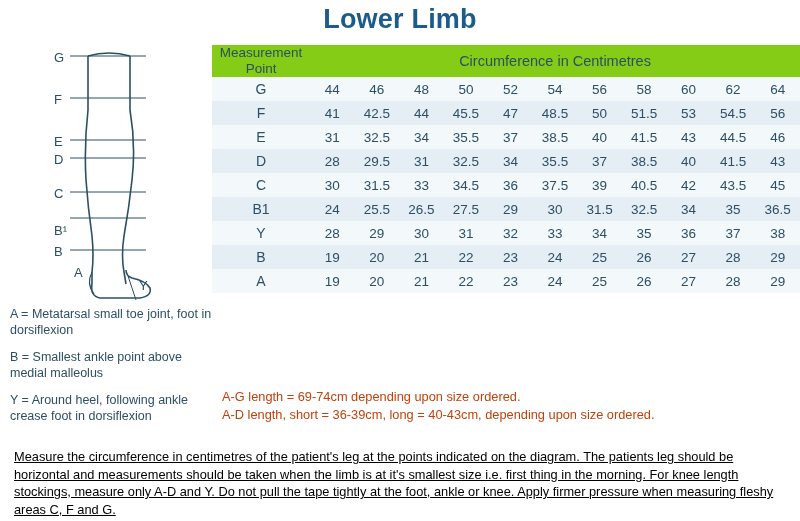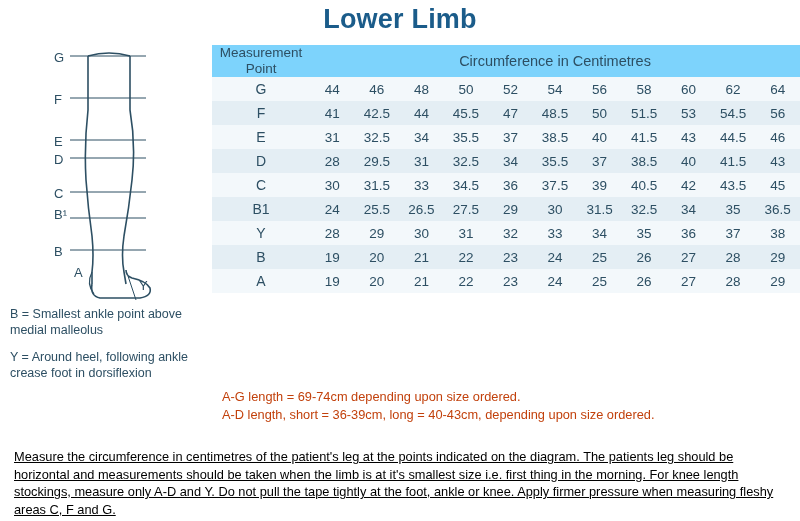--- a/index.html
+++ b/index.html
@@ -104,21 +104,21 @@
   }
   td.rowlabel.selectsize {
     text-align: left;
     padding-left: 8px;
     padding-right: 0;
     font-size: 14px;
   }
   td.val { width: 44.5px; }
   tr.alt { background: #e4eef4; }
   tr.plain { background: #f3f8fb; }
-  tr.headrow { background: #7dd3fc; margin-top: 20px; }
+  tr.headrow { background: #84cc16; margin-top: 20px; }
   tr.selectrow { background: #e4eef4; }
 
   
   #lengthnotes {
     position: absolute;
     left: 222px;
     top: 388px;
     width: 560px;
     font-size: 12.8px;
     line-height: 18px;
@@ -165,27 +165,28 @@
       <line x1="70" y1="210" x2="146" y2="210" stroke="#2d4f63" stroke-width="1"></line>
 
       <line x1="128" y1="236" x2="136" y2="260" stroke="#2d4f63" stroke-width="1"></line>
     </svg>
 
     <span class="leglabel" style="left:54px; top:10px;">G</span>
     <span class="leglabel" style="left:54px; top:52px;">F</span>
     <span class="leglabel" style="left:54px; top:94px;">E</span>
     <span class="leglabel" style="left:54px; top:112px;">D</span>
     <span class="leglabel" style="left:54px; top:146px;">C</span>
-    <span class="leglabel" style="left:54px; top:167px;">B¹</span>
+    <span class="leglabel" style="left:54px; top:183px;">B¹</span>
     <span class="leglabel" style="left:54px; top:204px;">B</span>
     <span class="leglabel" style="left:74px; top:225px;">A</span>
     <span class="leglabel" style="left:139px; top:238px;">Y</span>
   </div>
 
   <div id="legend">
+    <p>A = Metatarsal small toe joint, foot in dorsiflexion</p>
     <p>B = Smallest ankle point above medial malleolus</p>
     <p>Y = Around heel, following ankle crease foot in dorsiflexion</p>
   </div>
 
   <div id="tablewrap">
     <table id="sizes">
       <tbody>
         <tr class="headrow">
           <td class="mp-head">
             <div>Measurement</div>

